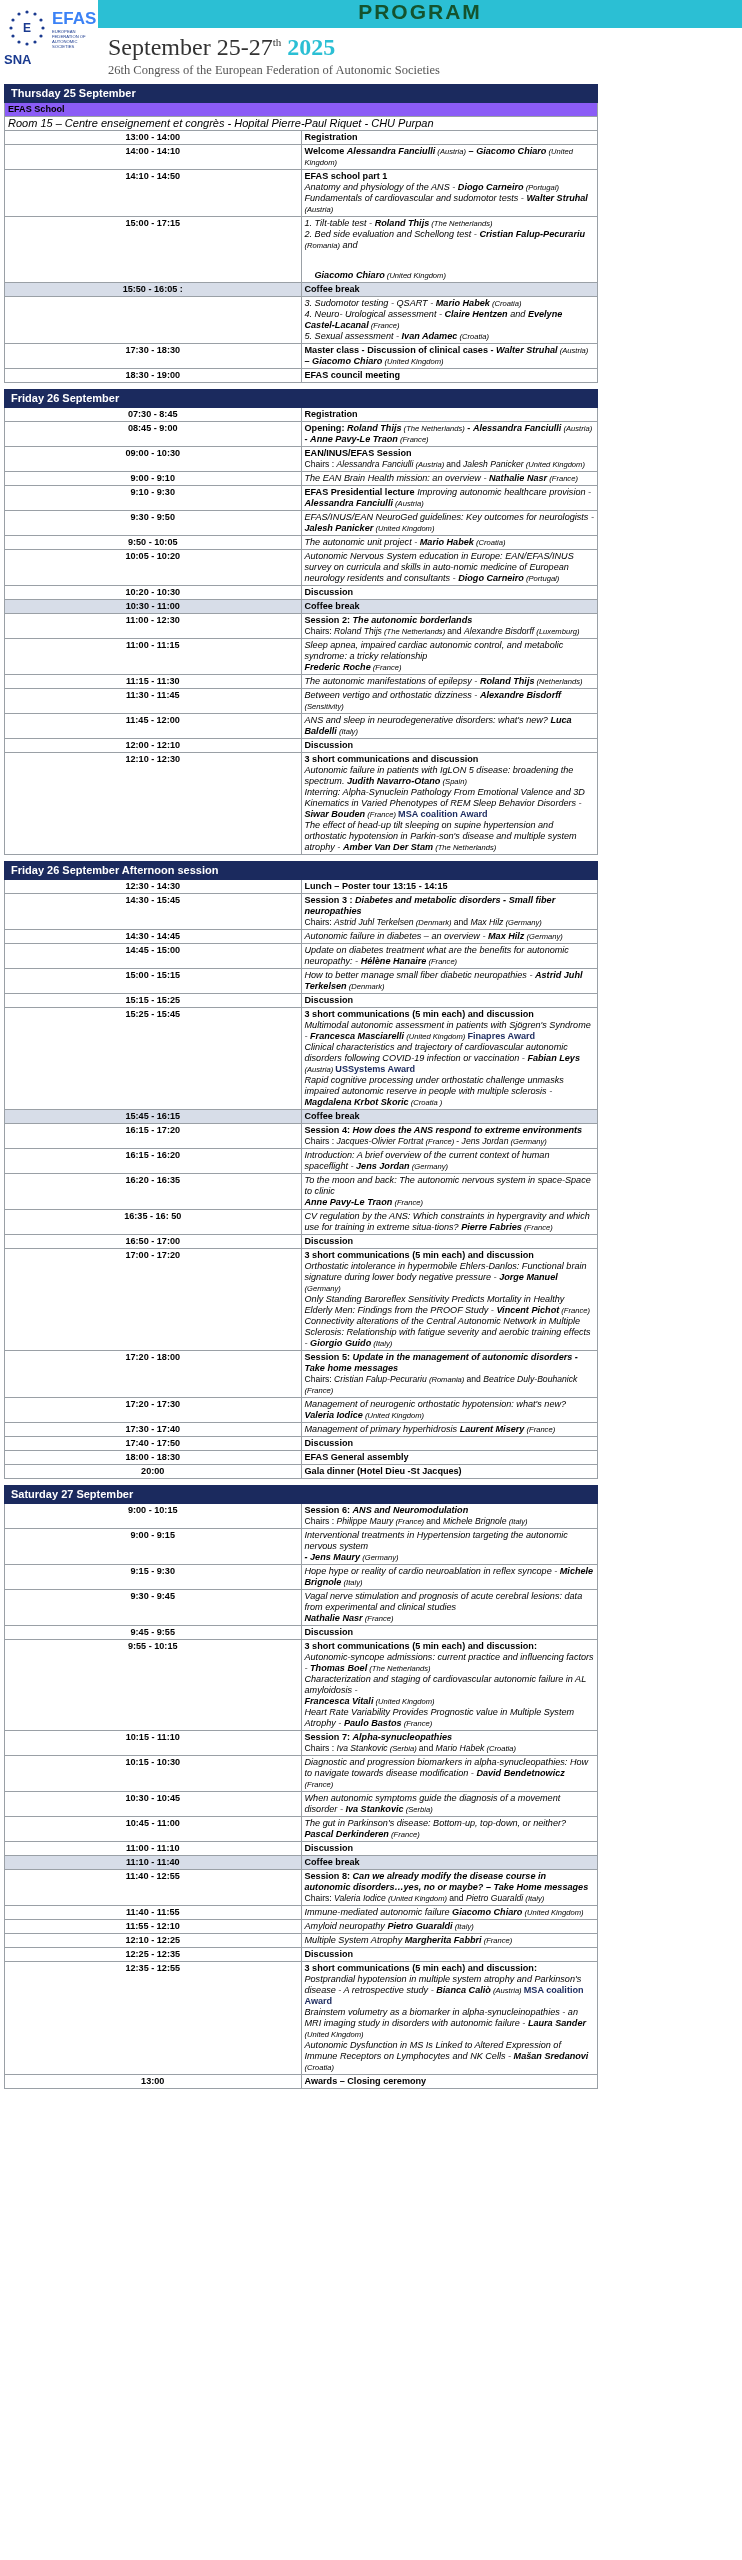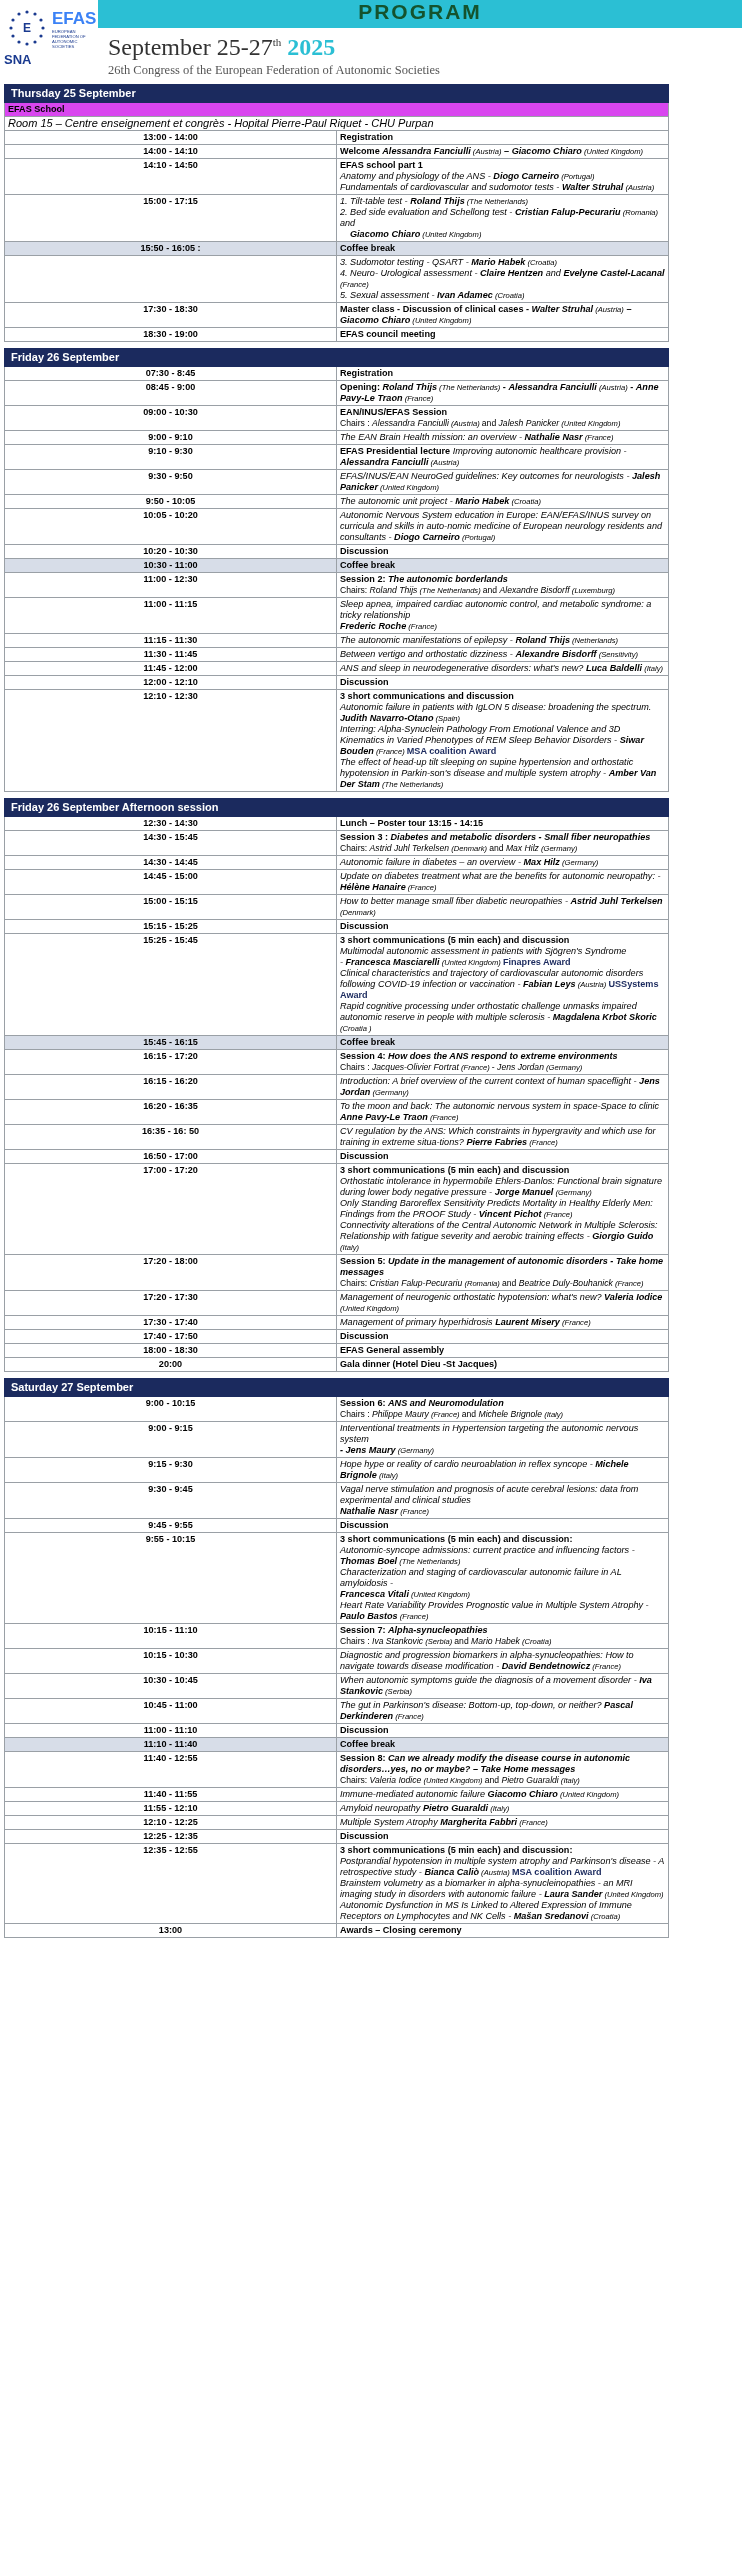--- a/index.html
+++ b/index.html
@@ -16,32 +16,32 @@
   .sup{font-size:11px;vertical-align:super;margin-top:31px;}
 
   
   .logo-wrap{display:flex;align-items:center;gap:2px;}
   .stars{position:relative;width:46px;height:46px;}
   .efas-txt{font-size:17px;font-weight:bold;color:#3b82f6;font-family:"Liberation Sans",sans-serif;}
   .efas-sm{font-size:4.2px;color:#1a3a8f;line-height:5px;}
   .sna{font-size:13px;font-weight:bold;color:#1a3a8f;}
 
   
-  table{border-collapse:collapse;width:665px;margin:0 4px;table-layout:fixed;}
+  table{border-collapse:collapse;width:594px;margin:0 4px;table-layout:fixed;}
   td{vertical-align:top;font-size:9.1px;line-height:11px;padding:1px 3px;border:0.6px solid #9aa0a6;}
   td.time{width:62px;text-align:center;font-weight:bold;white-space:nowrap;font-size:9.1px;}
   .dayhdr td{background:#1b2a5e;color:#fff;font-weight:bold;font-size:11px;padding:3px 6px;border:0.6px solid #1b2a5e;}
   .coffee td{background:#d7dde8;font-weight:bold;}
   .coffee td.time{background:#d7dde8;}
   .bold{font-weight:bold;}
   .ital{font-style:italic;}
   .country{font-style:italic;font-size:7.6px;}
   .sm{font-size:8.6px;}
   .award{color:#1b2a5e;font-weight:bold;}
-  .efas-school{background:#d946ef;font-weight:bold;}
+  .efas-school{background:#8b5cf6;font-weight:bold;}
   .roomline{font-size:11px;font-style:italic;}
   .spacer{height:6px;border:0 !important;}
 </style>
 </head>
 <body>
 
 <div class="page">
 
   <div class="hdr">
     <div class="hdr-logo">
@@ -109,21 +109,21 @@
         <div class="bold">EFAS school part 1</div>
         <div><span class="ital">Anatomy and physiology of the ANS - </span><span class="ital bold">Diogo Carneiro</span><span class="country"> (Portugal)</span></div>
         <div><span class="ital">Fundamentals of cardiovascular and sudomotor tests - </span><span class="ital bold">Walter Struhal</span><span class="country"> (Austria)</span></div>
       </td>
     </tr>
     <tr>
       <td class="time">15:00 - 17:15</td>
       <td>
         <div><span class="ital">1. Tilt-table test - </span><span class="ital bold">Roland Thijs</span><span class="country"> (The Netherlands)</span></div>
         <div><span class="ital">2. Bed side evaluation and Schellong test - </span><span class="ital bold">Cristian Falup-Pecurariu</span><span class="country"> (Romania)</span><span class="ital"> and </span></div>
-        <div style="padding-left:10px;"><span class="ital bold">Giacomo Chiaro</span><span class="country"> (United Kingdom)</span></div>
+        <div style="padding-left:10px;margin-top:19px;"><span class="ital bold">Giacomo Chiaro</span><span class="country"> (United Kingdom)</span></div>
       </td>
     </tr>
     <tr class="coffee">
       <td class="time">15:50 - 16:05 :</td>
       <td>Coffee break</td>
     </tr>
     <tr>
       <td class="time">&nbsp;</td>
       <td>
         <div><span class="ital">3. Sudomotor testing - QSART -  </span><span class="ital bold">Mario Habek</span><span class="country"> (Croatia)</span></div>

